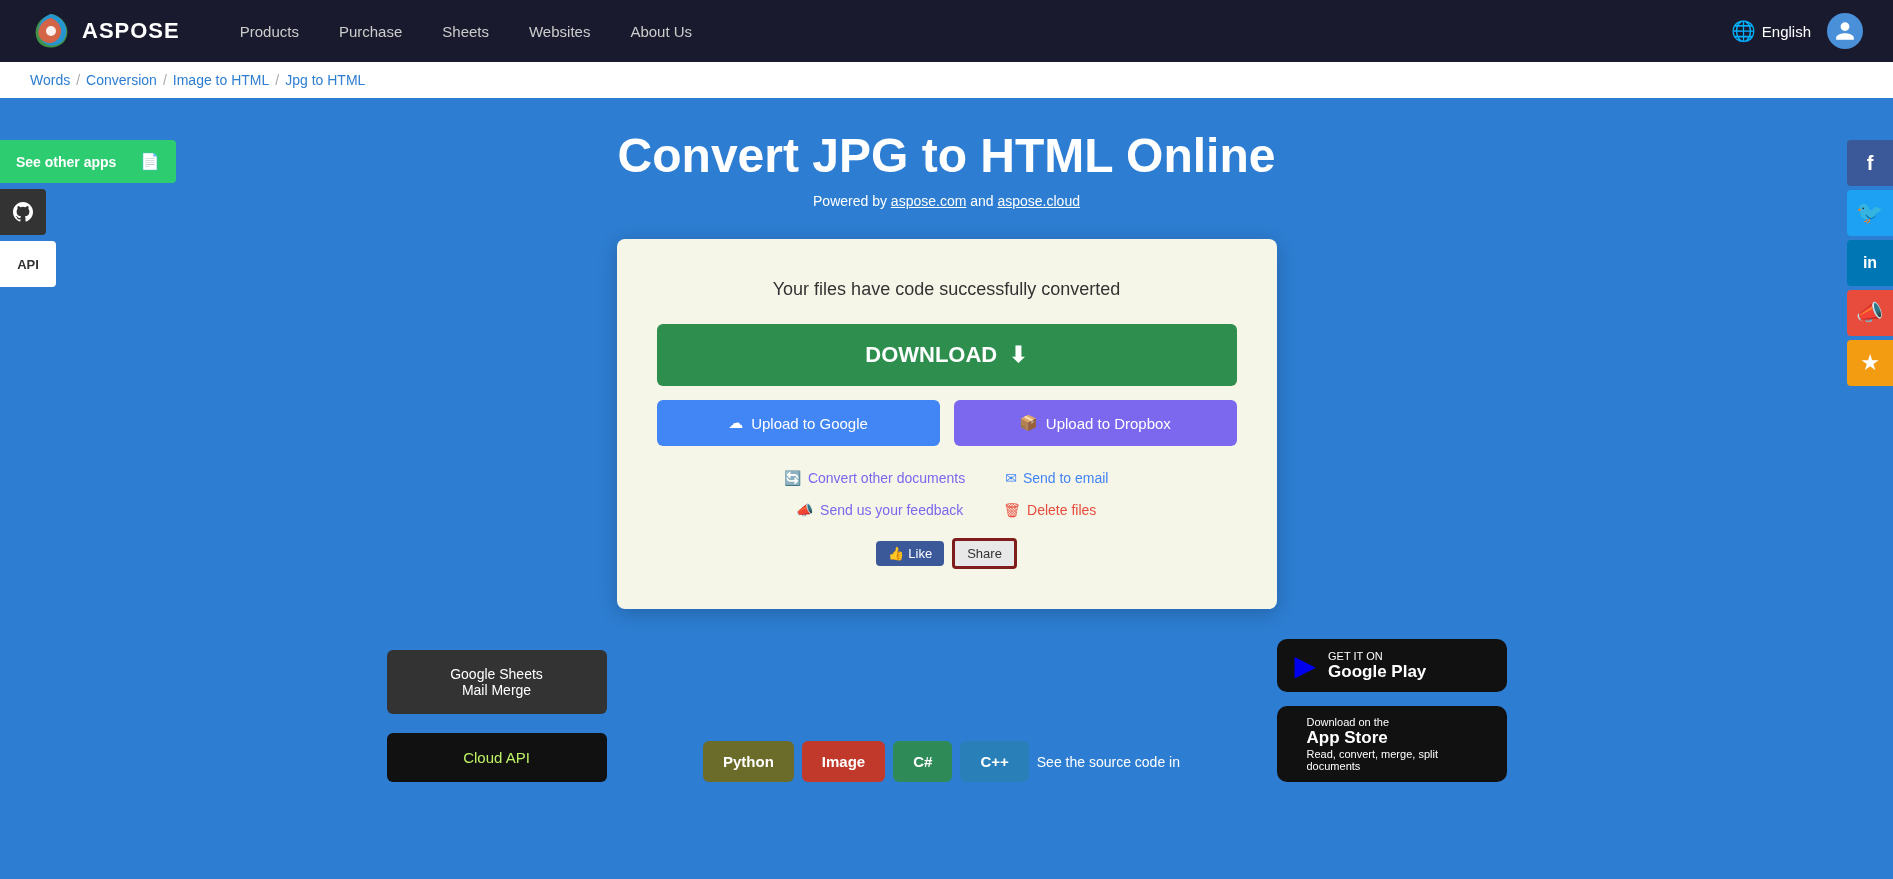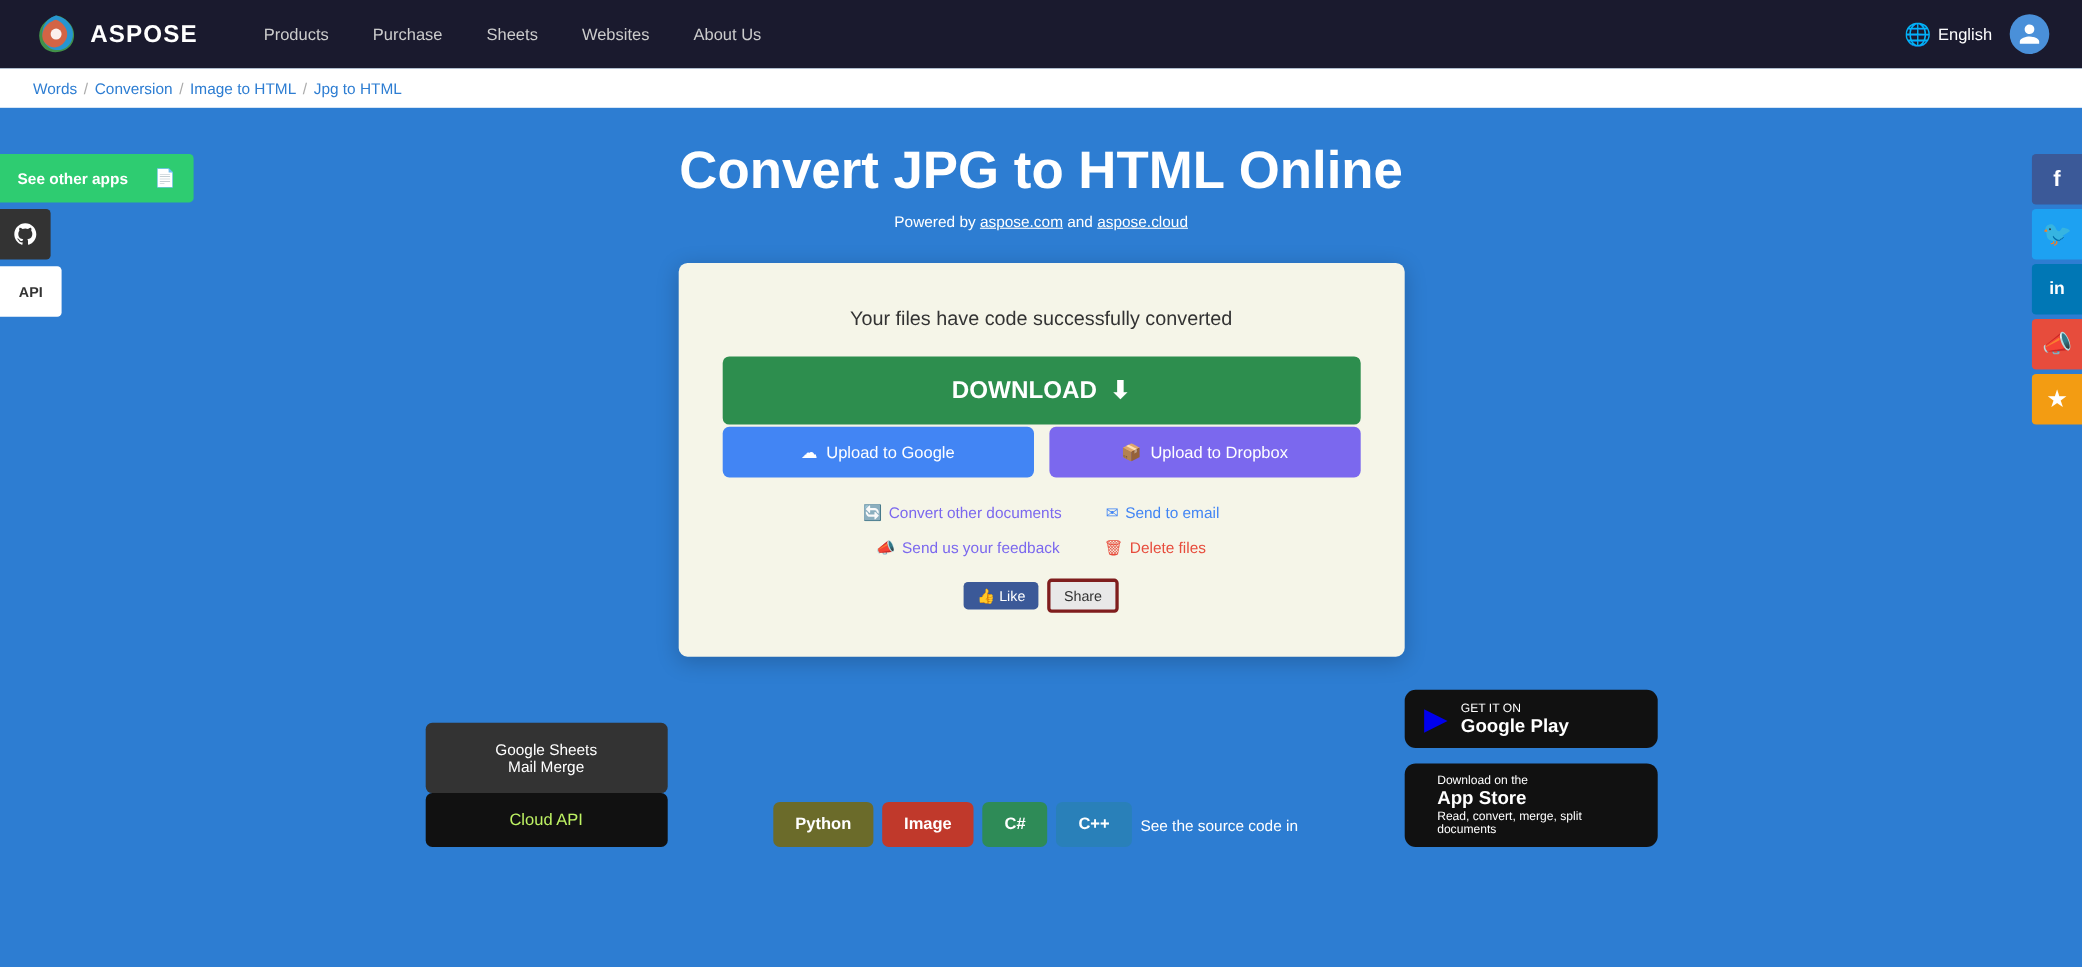--- a/index.html
+++ b/index.html
@@ -212,21 +212,21 @@
       width: 100%;
       padding: 18px;
       font-size: 22px;
       font-weight: bold;
       border-radius: 6px;
       cursor: pointer;
       display: flex;
       align-items: center;
       justify-content: center;
       gap: 12px;
-      margin-bottom: 2px;
+      margin-bottom: 14px;
     }
     .cloud-buttons {
       display: flex;
       gap: 14px;
       margin-bottom: 24px;
     }
     .upload-google-btn {
       flex: 1;
       background: #4285f4;
       color: white;
@@ -311,21 +311,21 @@
       justify-content: space-between;
       align-items: flex-end;
       width: 100%;
       max-width: 1200px;
       margin-top: 30px;
       padding: 0 40px;
     }
     .bottom-left {
       display: flex;
       flex-direction: column;
-      gap: 0;
+      gap: 19px;
     }
     .google-sheets-btn {
       background: #333;
       color: white;
       border: none;
       padding: 16px 30px;
       border-radius: 6px;
       cursor: pointer;
       font-size: 14px;
       text-align: center;

